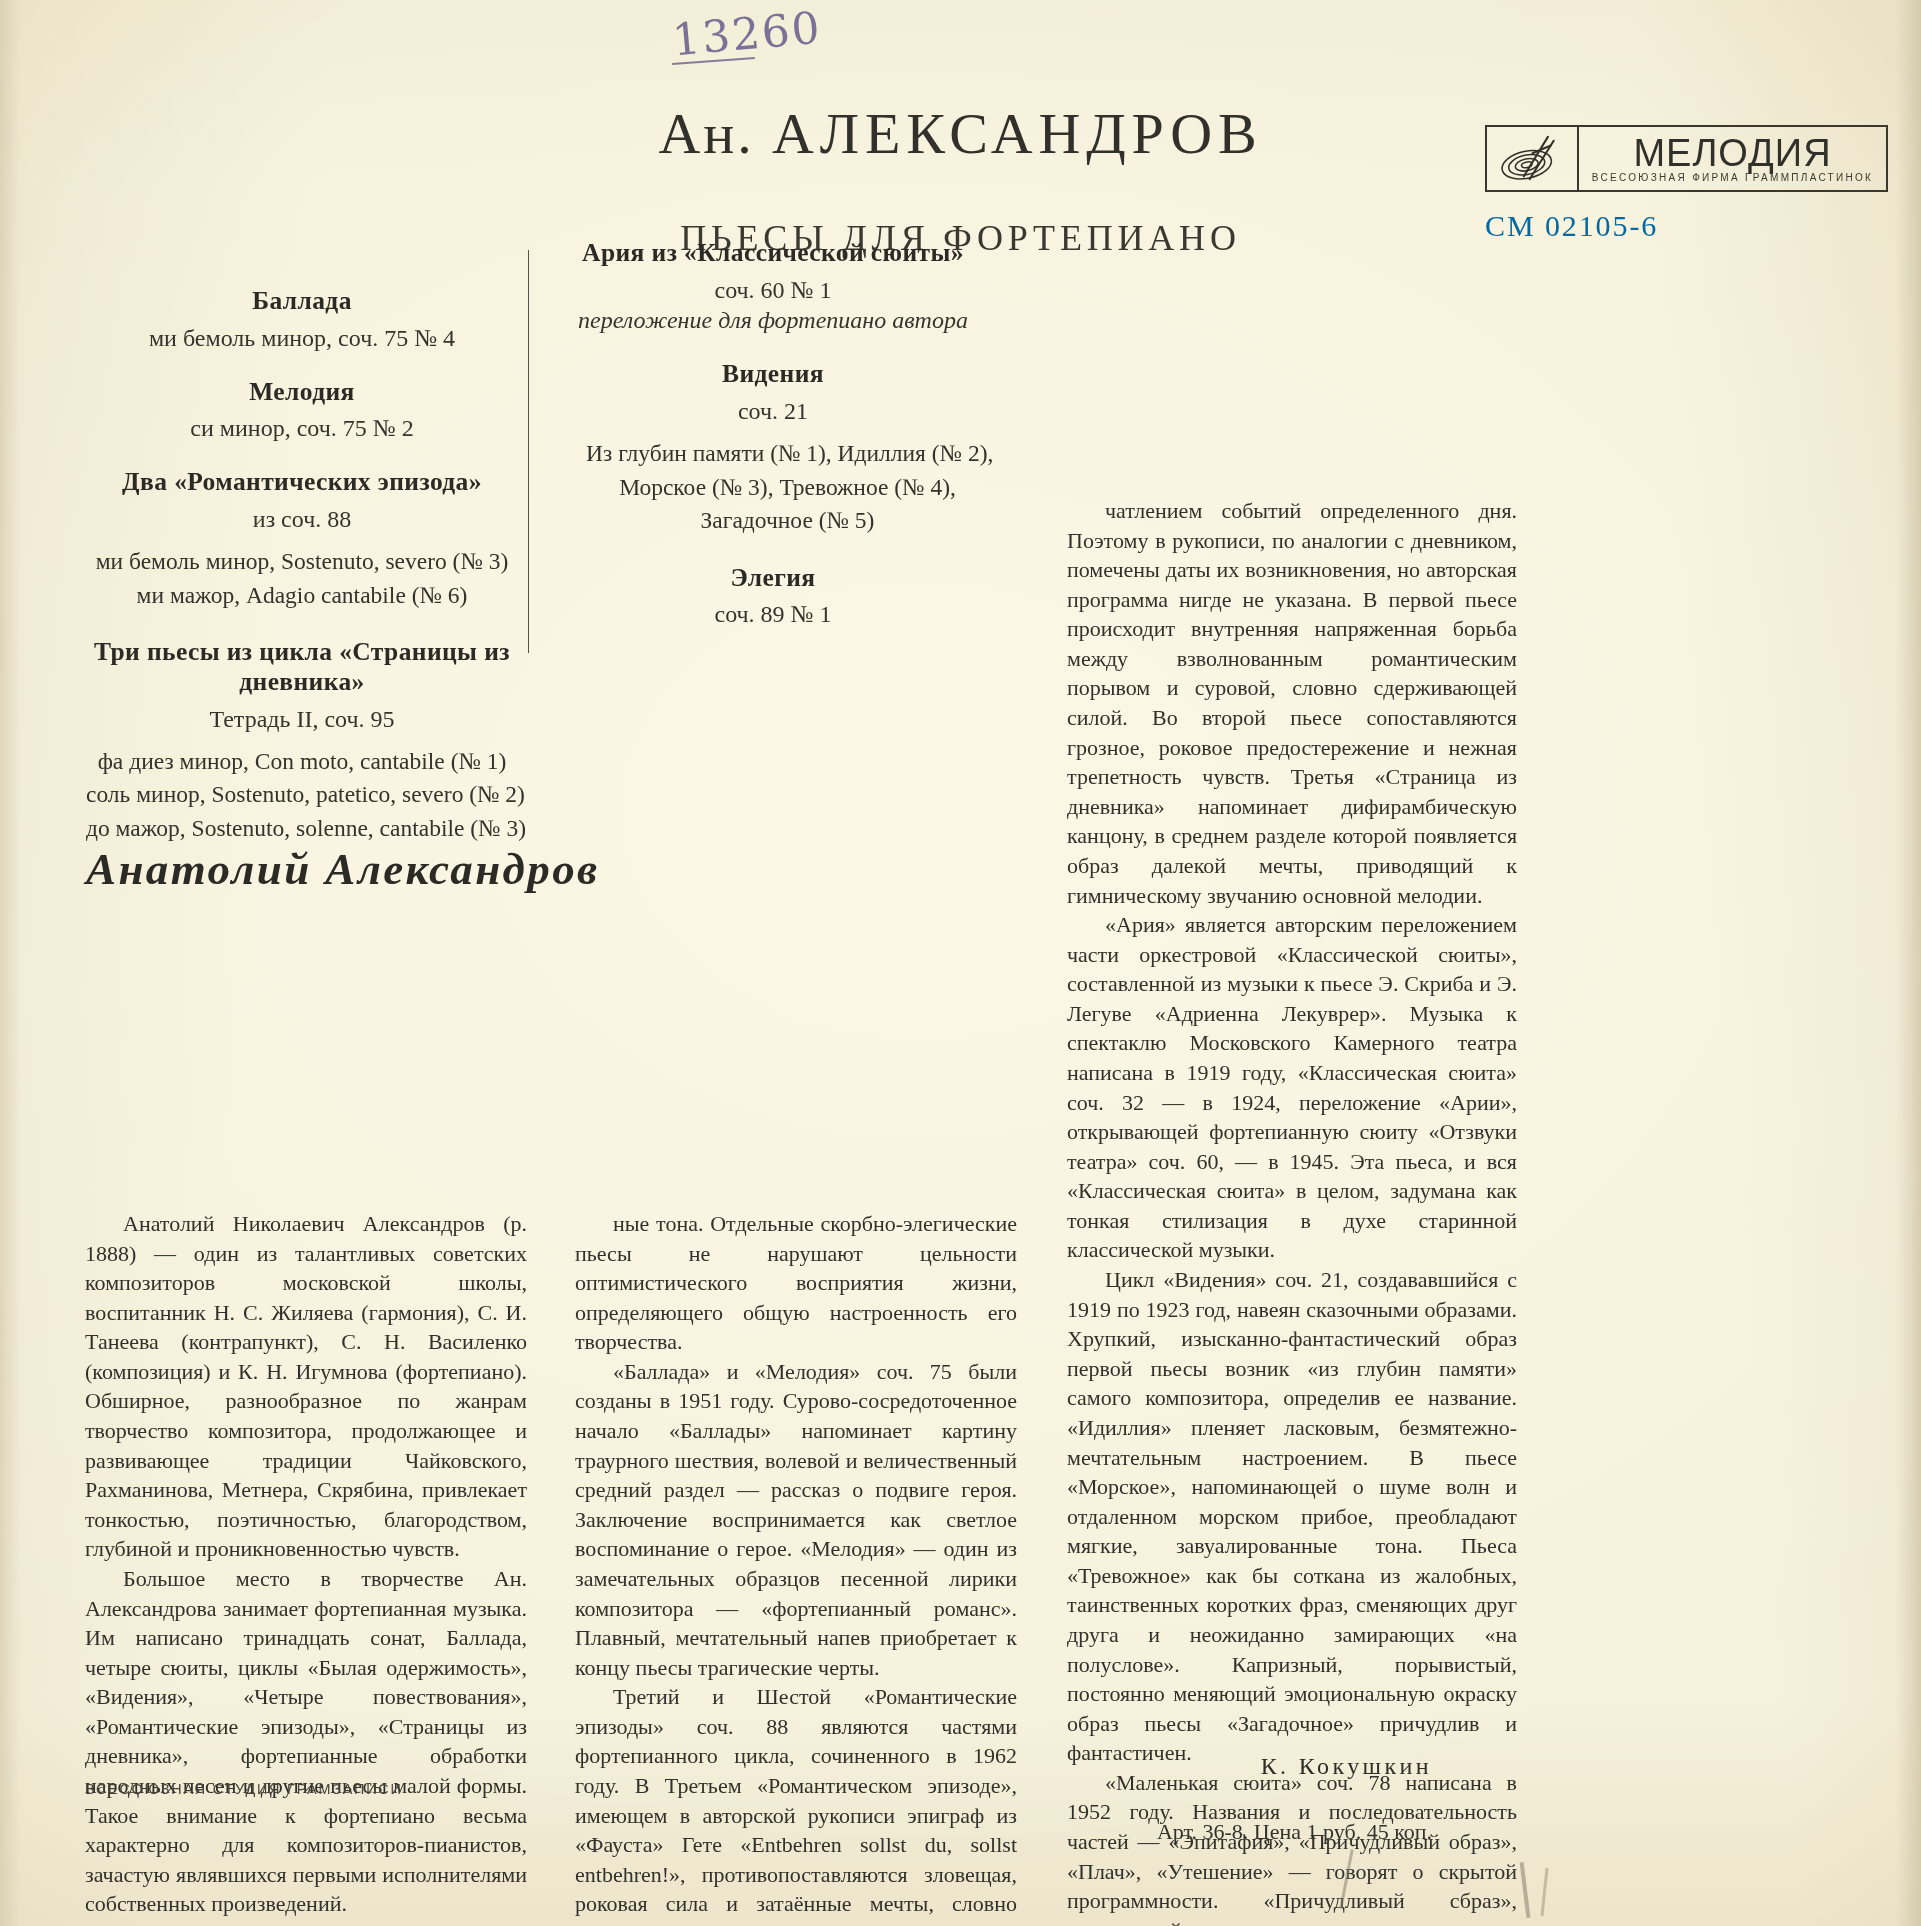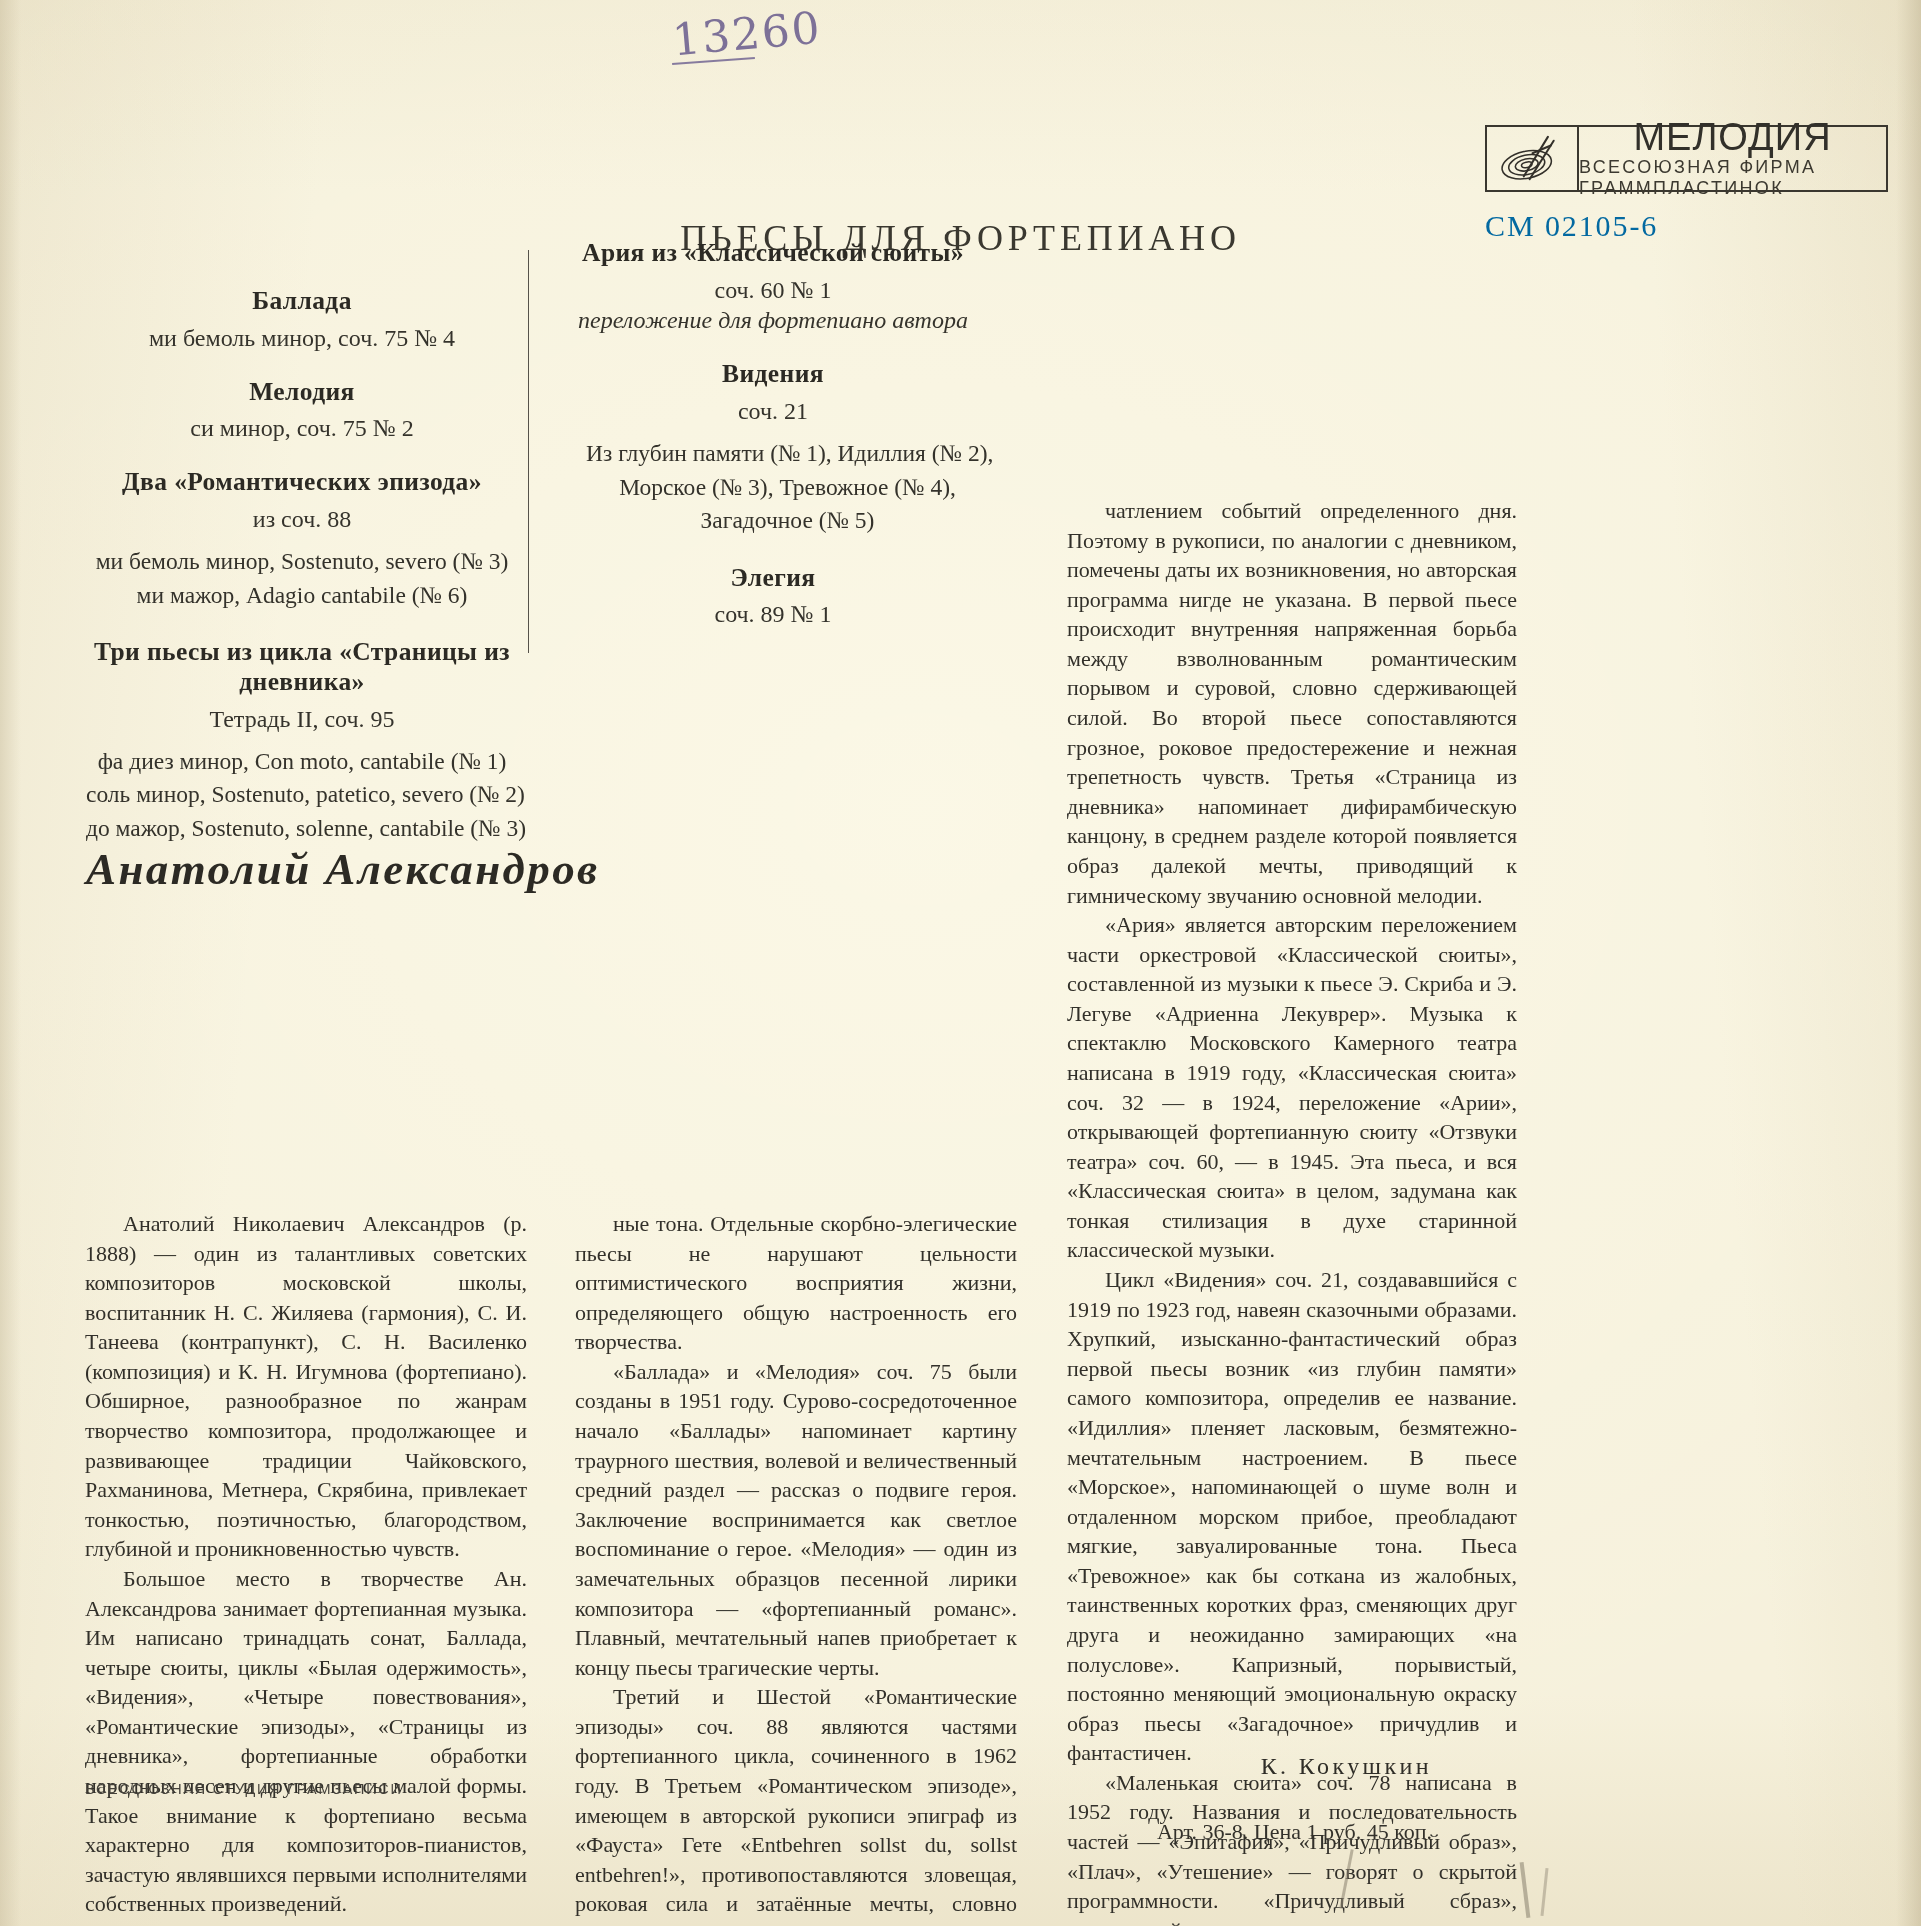--- a/index.html
+++ b/index.html
@@ -105,21 +105,21 @@
   }
   .logo-word {
     font-family: "Liberation Sans", sans-serif;
     font-size: 38px;
     letter-spacing: 1px;
     line-height: 0.92;
     color: #32302a;
   }
   .logo-tag {
     font-family: "Liberation Sans", sans-serif;
-    font-size: 18px;
+    font-size: 10px;
     letter-spacing: 2.3px;
     color: #3c3930;
     margin-top: 1.9px;
   }
   .catalog-no {
     position: absolute;
     left: 1485px;
     top: 209px;
     width: 403px;
     text-align: left;
@@ -291,20 +291,24 @@
 <body>
 
 <div class="page">
   <div class="paper-tint"></div>
   <div class="edge-shadow-l"></div>
   <div class="edge-shadow-r"></div>
 
   <div class="scrawl">13260</div>
   <div class="scrawl-underline"></div>
 
+  <div class="composer-name">
+    <span>Ан.</span>
+    <span class="surname">АЛЕКСАНДРОВ</span>
+  </div>
   <div class="subtitle">ПЬЕСЫ ДЛЯ ФОРТЕПИАНО</div>
 
   <div class="logo-box">
     <div class="logo-mark">
       <svg width="77" height="54" viewBox="0 0 80 56" aria-hidden="true">
         <g fill="none" stroke="#33302a" stroke-width="1.6">
           <ellipse cx="34" cy="34" rx="26" ry="14" transform="rotate(-12 34 34)"></ellipse>
           <ellipse cx="34" cy="34" rx="19" ry="10" transform="rotate(-12 34 34)"></ellipse>
           <ellipse cx="34" cy="34" rx="12" ry="6.2" transform="rotate(-12 34 34)"></ellipse>
           <ellipse cx="34" cy="34" rx="5.5" ry="2.8" transform="rotate(-12 34 34)"></ellipse>

